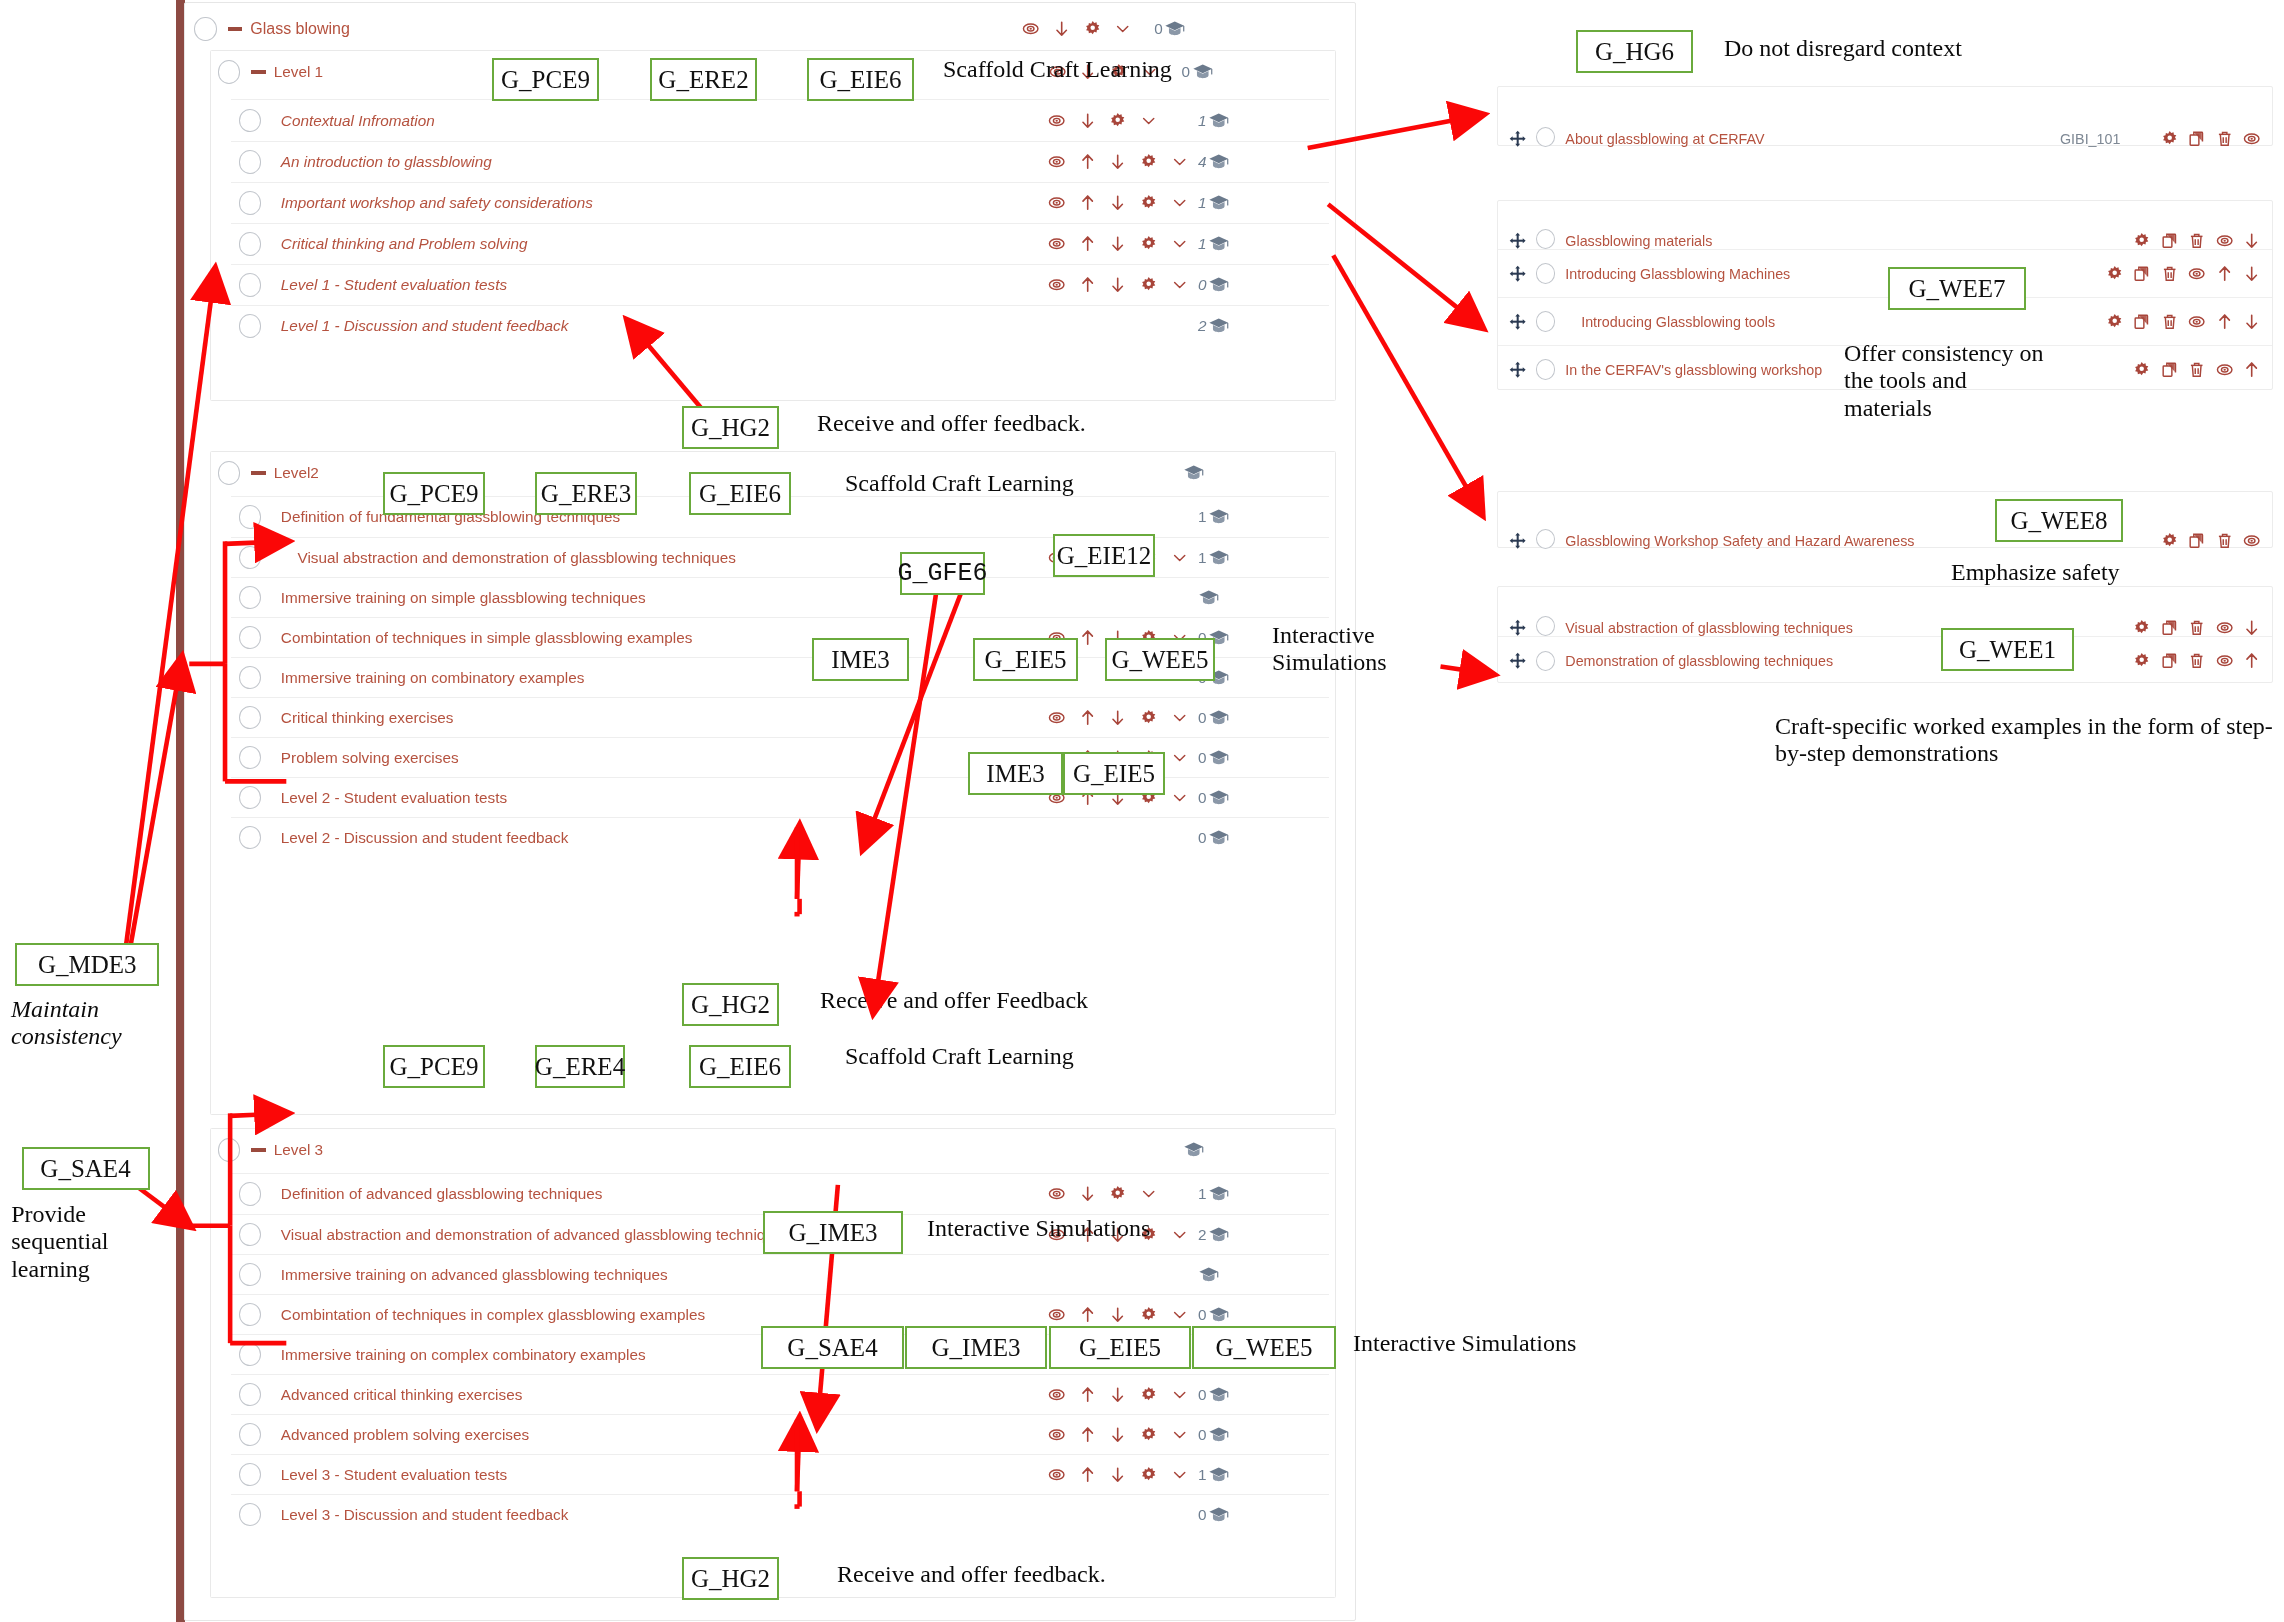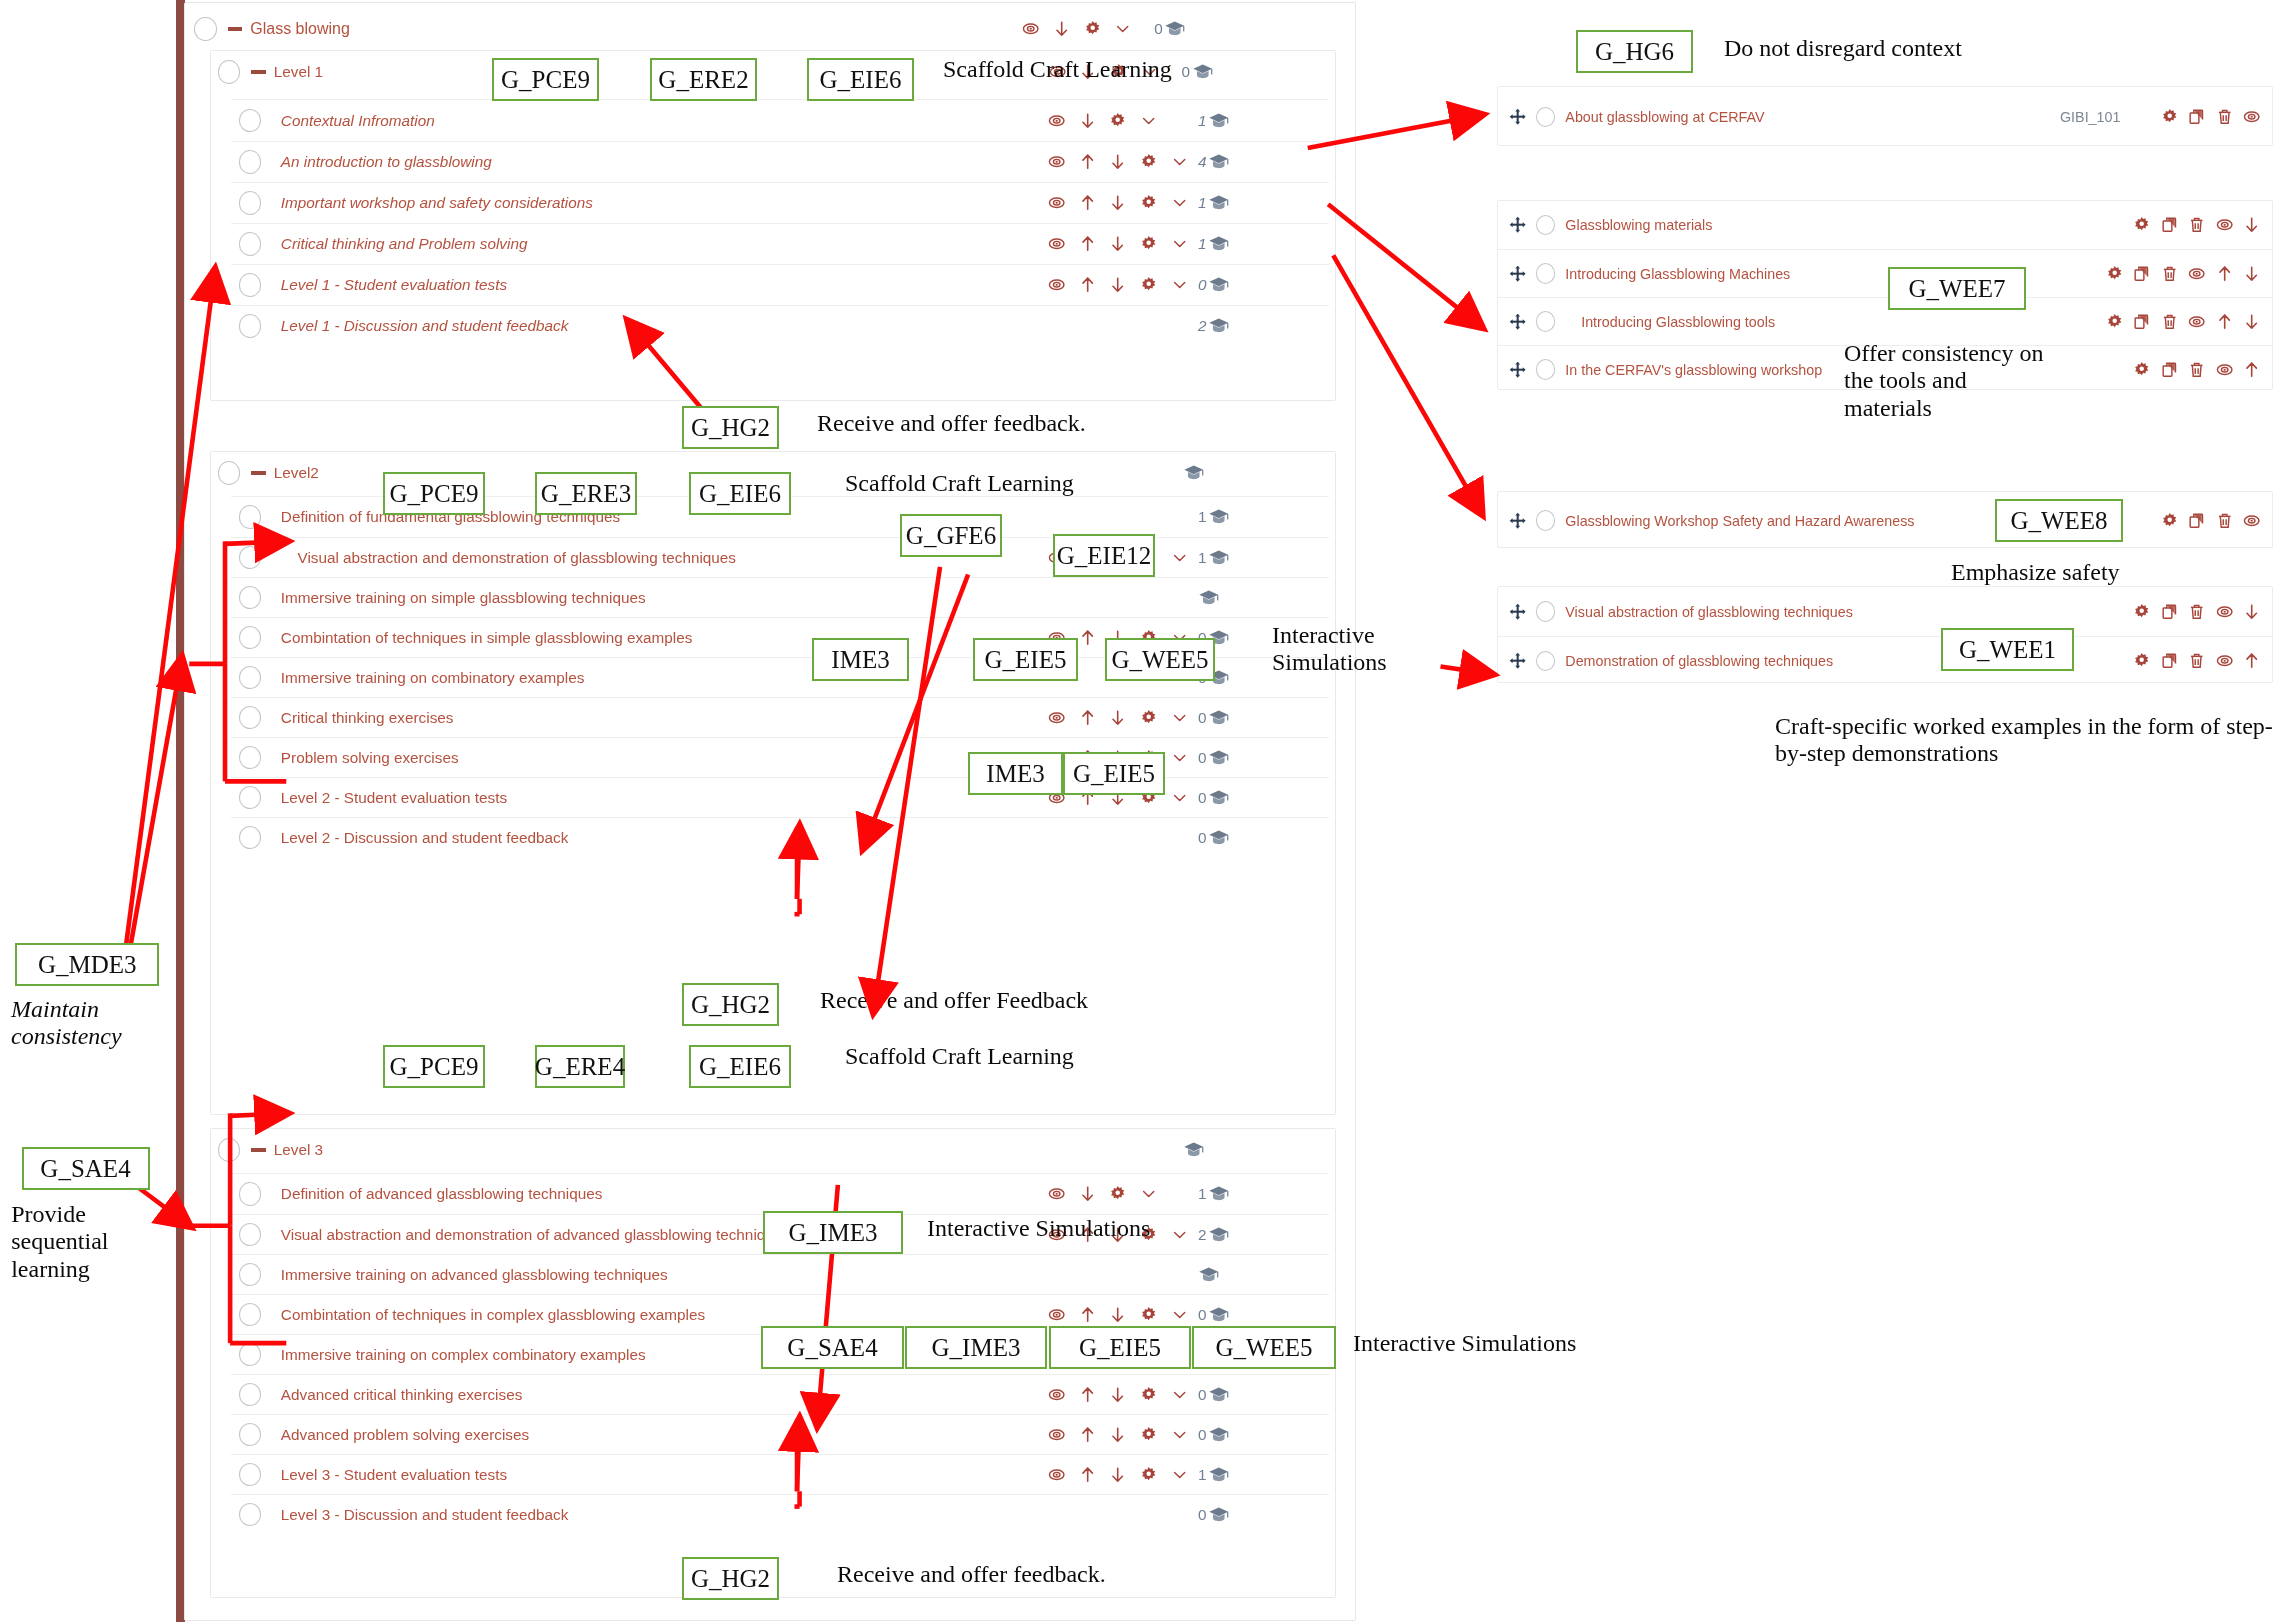--- a/index.html
+++ b/index.html
@@ -60,21 +60,21 @@
   .capico{width:21.5px;height:17.4px;display:block;}
   
   .rpanel{
     position:absolute;box-sizing:border-box;background:#fff;
     border:1px solid #ececec;border-radius:2px;
   }
   .rrow{
     position:relative;box-sizing:border-box;display:flex;align-items:center;
     border-top:1px solid #efefef;height:37px;
   }
-  .rrow:first-child{border-top:none;}
+  .rrow:first-child{border-top:none;align-items:flex-end;}
   .rlbl{color:#b5523f;font-size:14.3px;white-space:nowrap;}
   .rcode{color:#7e8894;font-size:14.3px;position:absolute;}
   .ricons{position:absolute;display:flex;align-items:center;gap:10.2px;}
   
   #arrows{position:absolute;left:0;top:0;width:2284px;height:1622px;pointer-events:none;z-index:30;}
 </style>
 </head>
 <body>
 
 <div class="maroonbar"></div>
@@ -1581,21 +1581,21 @@
     </div>
   </div>
 <div id="tags-layer">
     <div class="tag" style="left: 492px; top: 58px; width: 107px;">G_PCE9</div>
     <div class="tag" style="left: 650px; top: 58px; width: 107px;">G_ERE2</div>
     <div class="tag" style="left: 807px; top: 58px; width: 107px;">G_EIE6</div>
     <div class="tag" style="left: 682px; top: 406px; width: 97px;">G_HG2</div>
     <div class="tag" style="left: 383px; top: 472px; width: 102px;">G_PCE9</div>
     <div class="tag" style="left: 535px; top: 472px; width: 102px;">G_ERE3</div>
     <div class="tag" style="left: 689px; top: 472px; width: 102px;">G_EIE6</div>
-    <div class="tag" style="left: 900px; top: 514px; width: 102px;">G_GFE6</div>
+    <div class="tag" style="left: 900px; top: 552px; width: 85px; font-family: Liberation Mono, monospace;">G_GFE6</div>
     <div class="tag" style="left: 1053px; top: 534px; width: 102px;">G_EIE12</div>
     <div class="tag" style="left: 812px; top: 638px; width: 97px;">IME3</div>
     <div class="tag" style="left: 973px; top: 638px; width: 105px;">G_EIE5</div>
     <div class="tag" style="left: 1105px; top: 638px; width: 110px;">G_WEE5</div>
     <div class="tag" style="left: 968px; top: 752px; width: 95px;">IME3</div>
     <div class="tag" style="left: 1063px; top: 752px; width: 102px;">G_EIE5</div>
     <div class="tag" style="left: 682px; top: 983px; width: 97px;">G_HG2</div>
     <div class="tag" style="left: 383px; top: 1045px; width: 102px;">G_PCE9</div>
     <div class="tag" style="left: 535px; top: 1045px; width: 90px;">G_ERE4</div>
     <div class="tag" style="left: 689px; top: 1045px; width: 102px;">G_EIE6</div>

